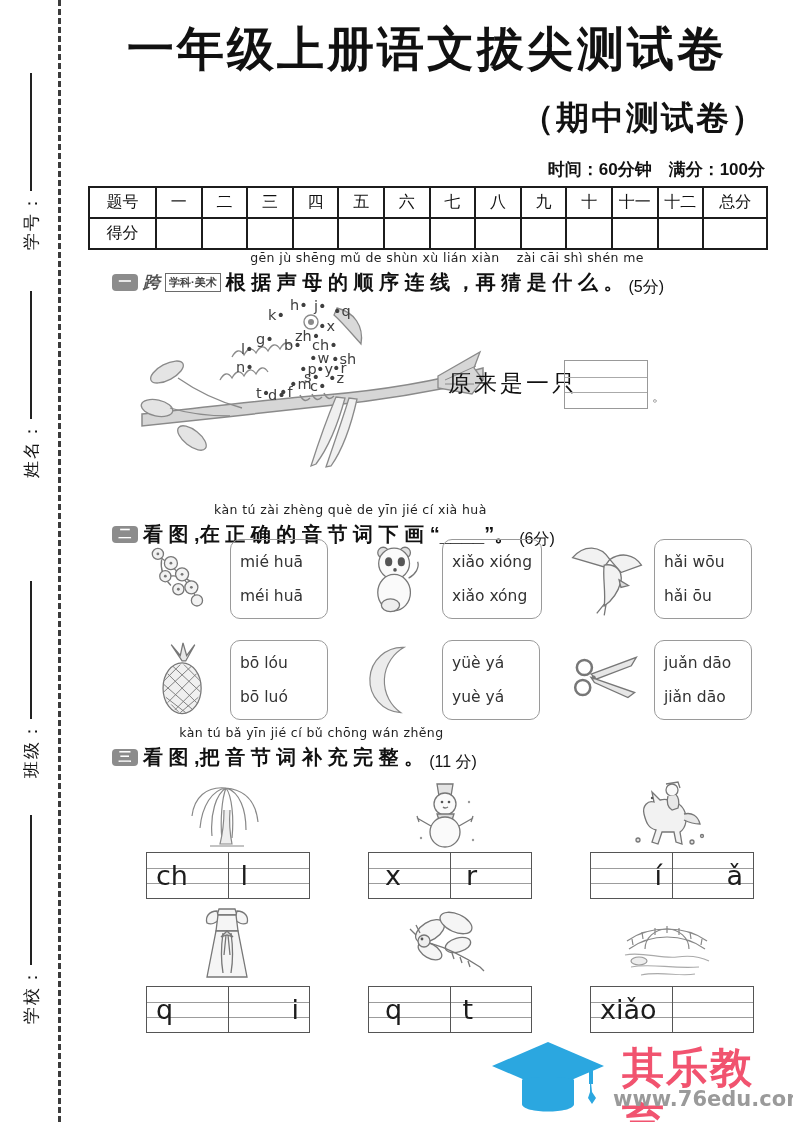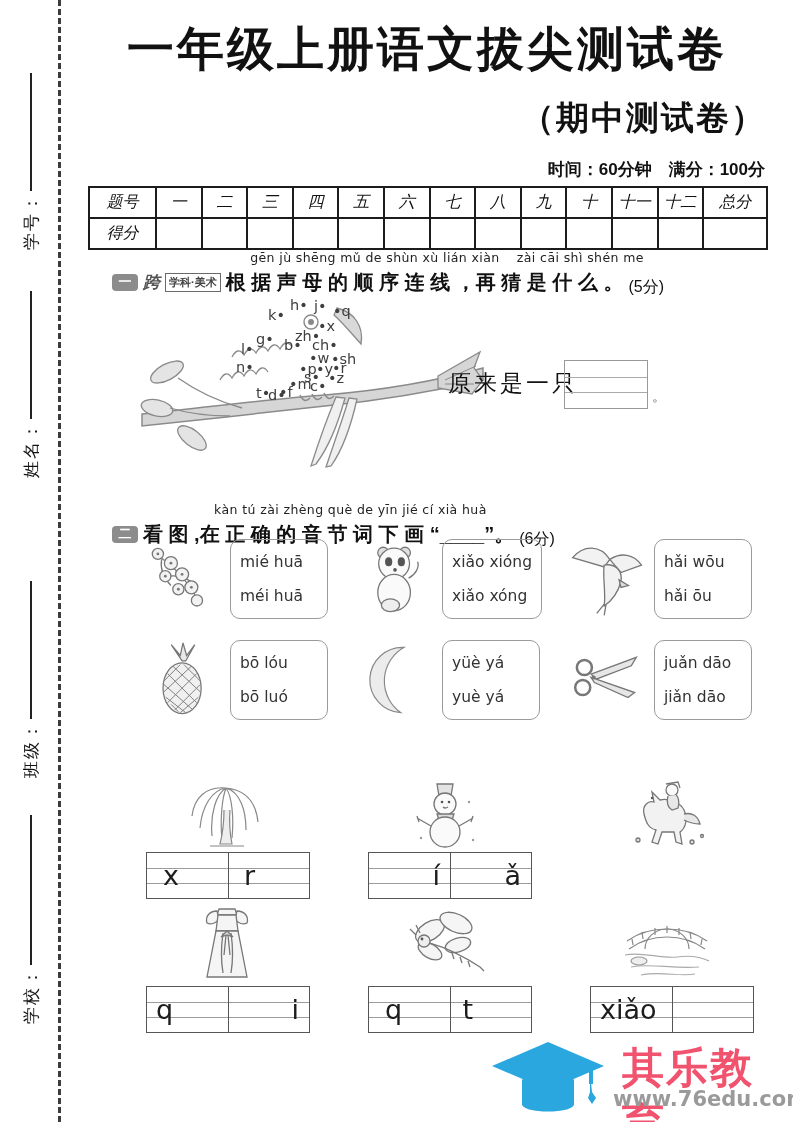--- a/index.html
+++ b/index.html
@@ -15,21 +15,21 @@
 
   
   .title{position:absolute;left:88px;top:18px;width:678px;text-align:center;
          font-size:47px;font-weight:bold;letter-spacing:3px;}
   .subtitle{position:absolute;left:88px;top:96px;width:678px;text-align:right;
             font-size:33px;font-weight:bold;letter-spacing:2px;}
   .meta{position:absolute;right:28px;top:158px;font-size:17px;font-weight:bold;}
 
   
   table.score-table{position:absolute;left:88px;top:186px;width:678px;border-collapse:collapse;table-layout:fixed;}
-  table.score-table td{border:2px solid #1c1c1c;height:29px;text-align:center;font-size:16px;padding:0;font-style:italic;}
+  table.score-table td{border:2px solid #1c1c1c;height:29px;text-align:center;font-size:16px;padding:0;}
 
   
   .sec-header{position:absolute;left:112px;white-space:nowrap;text-align:center;}
   .sec-pinyin{font-size:12.5px;line-height:14px;color:#222;letter-spacing:.4px;
               font-family:"DejaVu Sans",sans-serif;}
   .sec-main{display:flex;align-items:center;gap:5px;margin-top:1px;}
   .sec-badge{flex:0 0 auto;width:26px;height:17px;background:#8c8c8c;border-radius:4px;color:#fff;
              font-size:13px;font-weight:bold;display:flex;align-items:center;justify-content:center;}
   .tag-prefix{font-style:italic;font-weight:bold;font-size:17px;color:#555;}
   .tag-box{border:1.5px solid #6a6a6a;font-size:11px;font-weight:bold;color:#444;padding:1px 3px;}
@@ -325,20 +325,28 @@
         </g>
           </svg>
       </div>
       <div class="s2-box">
         <span>juǎn dāo</span>
         <span>jiǎn dāo</span>
       </div>
     </div>
   </div>
 
+  <div class="sec-header" style="top:726px">
+    <div class="sec-pinyin" style="padding-left:34px">kàn tú    bǎ yīn jié cí bǔ chōng wán zhěng</div>
+    <div class="sec-main">
+      <span class="sec-badge">三</span>
+      <span class="sec-text">看 图 ,把 音 节 词 补 充 完 整 。</span>
+      <span class="sec-score">(11 分)</span>
+    </div>
+  </div>
 
   <div class="s3-imgrow" style="top:779px;height:71px">
     <div class="s3-slot">
       <svg width="90" height="70" viewBox="0 0 90 70">
           <g stroke="#888" stroke-width="1.2" fill="none">
         <path d="M44,8 C30,10 20,26 18,48 M44,8 C34,14 28,34 30,56 M44,8 C40,18 38,40 40,60 M44,8 C50,16 52,38 50,58 M44,8 C58,12 64,30 64,50 M44,8 C66,10 74,24 76,42 M44,8 C24,6 12,18 10,36"></path>
         <path d="M42,30 C42,44 40,56 38,64 L50,64 C48,54 47,42 48,30" fill="#eee"></path>
         <path d="M28,66 L62,66"></path>
       </g>
         </svg>
@@ -376,20 +384,29 @@
         </svg>
     </div>
   </div>
 
   <div class="s3-gridrow" style="top:852px">
     <div class="fourline">
       <i class="h1"></i>
         <i class="h2"></i>
         <span class="vd"></span>
       <div class="cells">
+        <div class="cell al">ch</div>
+        <div class="cell al2">l</div>
+      </div>
+    </div>
+    <div class="fourline">
+      <i class="h1"></i>
+        <i class="h2"></i>
+        <span class="vd"></span>
+      <div class="cells">
         <div class="cell al2">x</div>
         <div class="cell al2">r</div>
       </div>
     </div>
     <div class="fourline">
       <i class="h1"></i>
         <i class="h2"></i>
         <span class="vd"></span>
       <div class="cells">
         <div class="cell ar">í</div>

